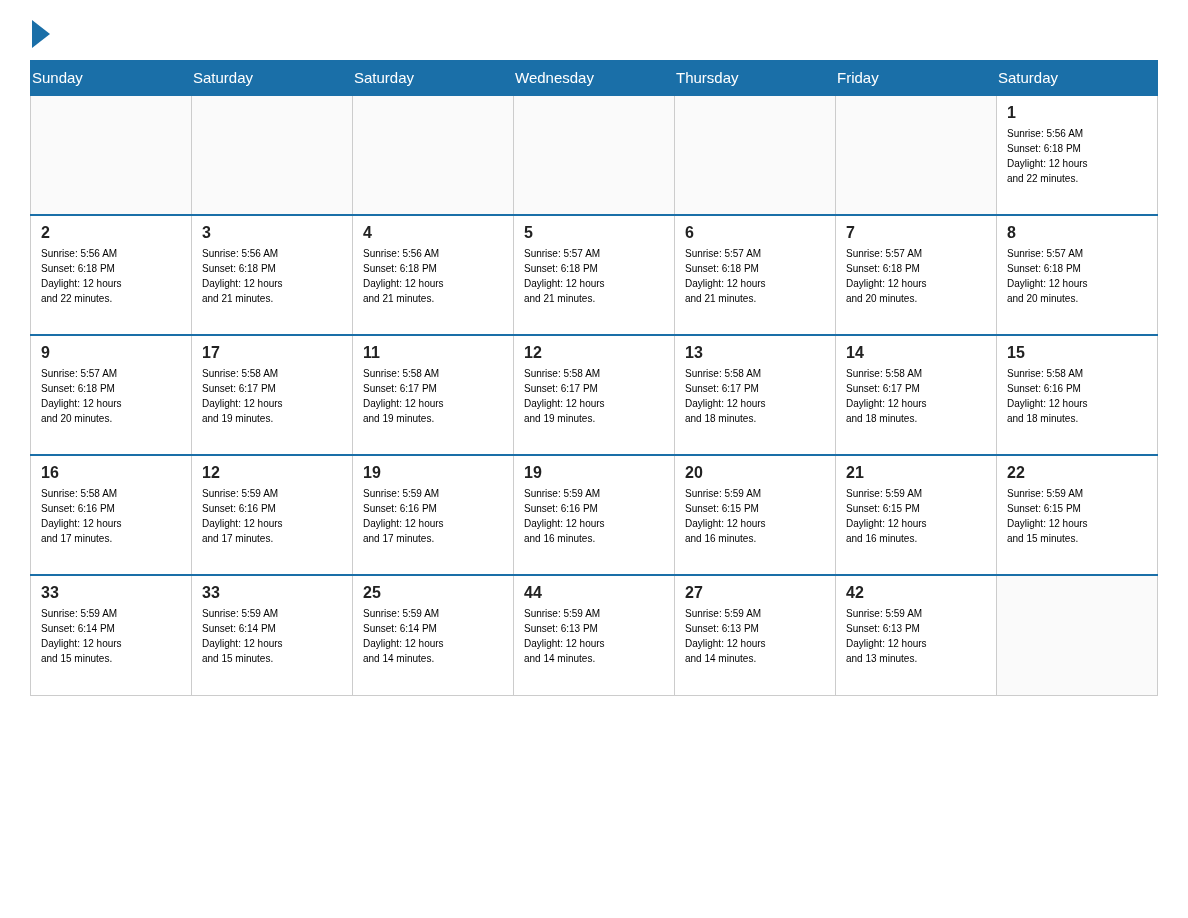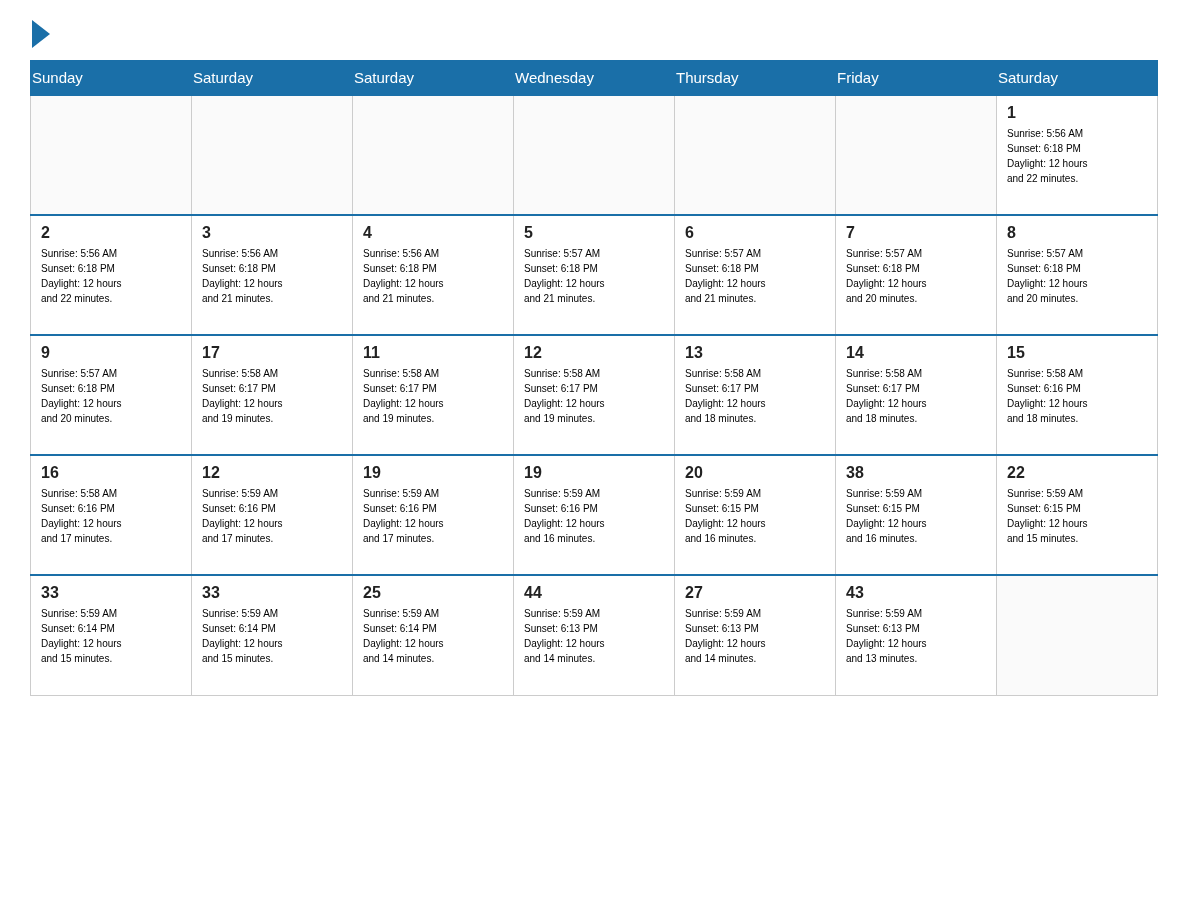--- a/index.html
+++ b/index.html
@@ -281,21 +281,21 @@
 and 16 minutes.</div>
         </td>
         <td>
           <div class="day-number">20</div>
           <div class="day-info" style="white-space: pre-line;">Sunrise: 5:59 AM
 Sunset: 6:15 PM
 Daylight: 12 hours
 and 16 minutes.</div>
         </td>
         <td>
-          <div class="day-number">38</div>
+          <div class="day-number">21</div>
           <div class="day-info" style="white-space: pre-line;">Sunrise: 5:59 AM
 Sunset: 6:15 PM
 Daylight: 12 hours
 and 16 minutes.</div>
         </td>
         <td>
           <div class="day-number">22</div>
           <div class="day-info" style="white-space: pre-line;">Sunrise: 5:59 AM
 Sunset: 6:15 PM
 Daylight: 12 hours
@@ -332,21 +332,21 @@
 and 14 minutes.</div>
         </td>
         <td>
           <div class="day-number">27</div>
           <div class="day-info" style="white-space: pre-line;">Sunrise: 5:59 AM
 Sunset: 6:13 PM
 Daylight: 12 hours
 and 14 minutes.</div>
         </td>
         <td>
-          <div class="day-number">43</div>
+          <div class="day-number">42</div>
           <div class="day-info" style="white-space: pre-line;">Sunrise: 5:59 AM
 Sunset: 6:13 PM
 Daylight: 12 hours
 and 13 minutes.</div>
         </td>
         <td class="empty-cell"></td>
       </tr>
     </tbody>
 </table>
 

